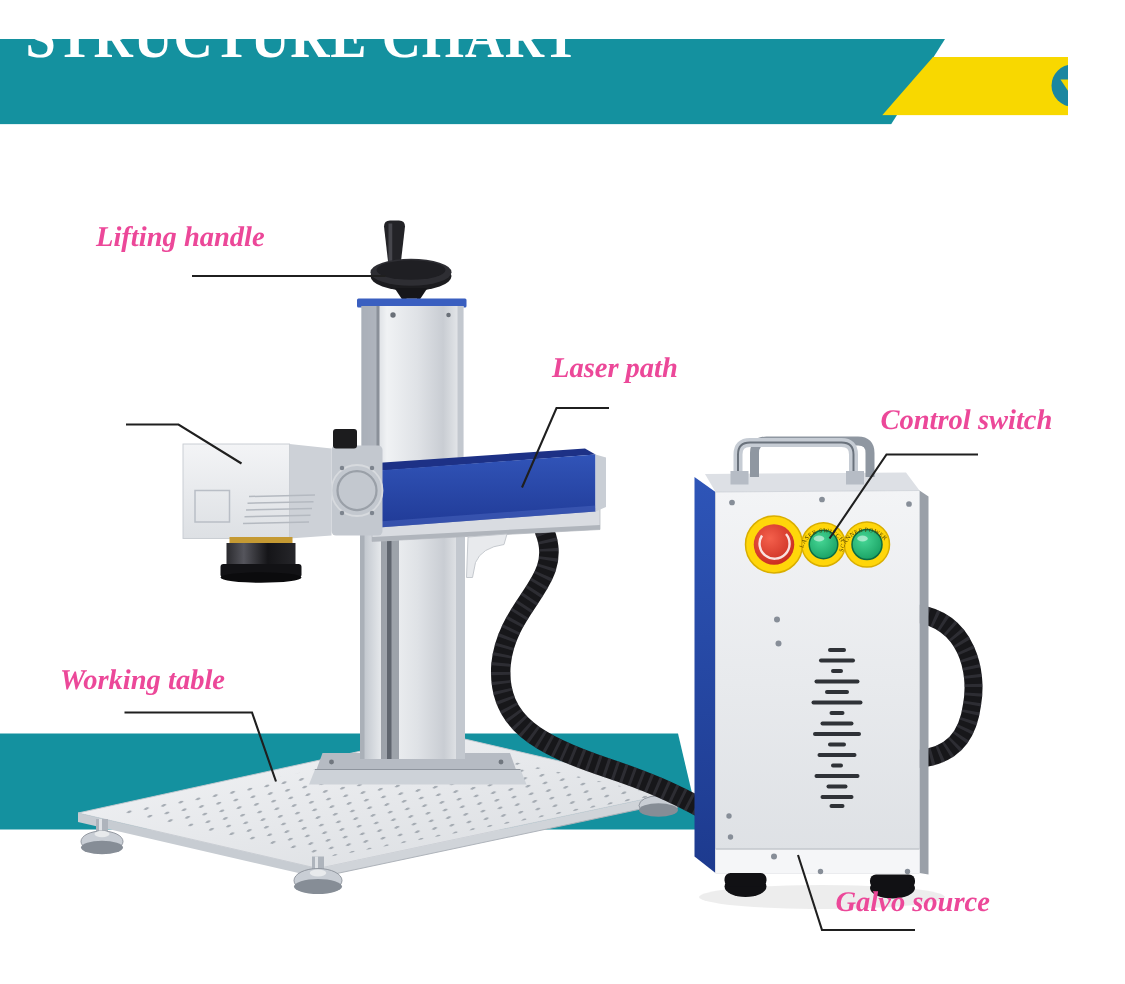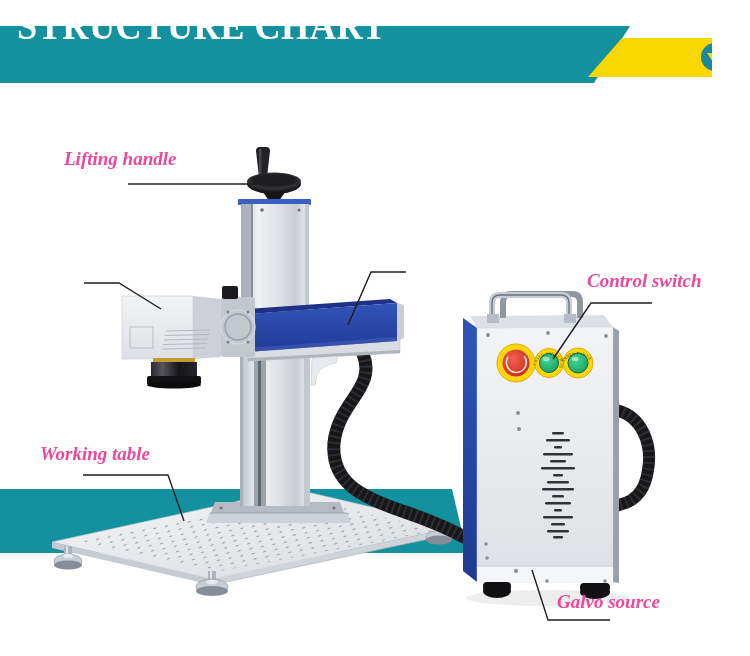--- a/index.html
+++ b/index.html
@@ -280,17 +280,18 @@
       <path d="M128,184 H257"></path>
       <path d="M406,272 H371 L348,325"></path>
       <path d="M84,283 H119 L161,309"></path>
       <path d="M652,303 H591 L553,359"></path>
       <path d="M83,475 H168 L184,521"></path>
       <path d="M610,620 H548 L532,570"></path>
     </g>
   </svg>
 
   <div class="plabel" style="left:64px;top:149px">Lifting handle</div>
+  <div class="plabel" style="left:368px;top:236px">Laser path</div>
   <div class="plabel" style="left:587px;top:271px">Control switch</div>
   <div class="plabel" style="left:40px;top:444px">Working table</div>
   <div class="plabel" style="left:557px;top:592px">Galvo source</div>
 
 </div>
 
 </body></html>

